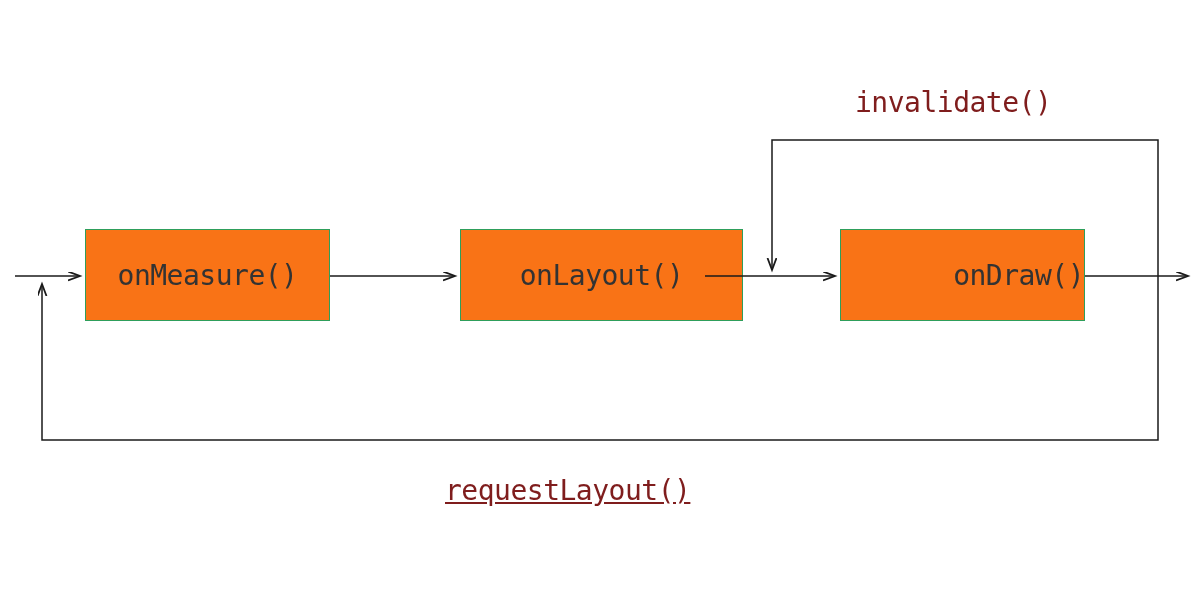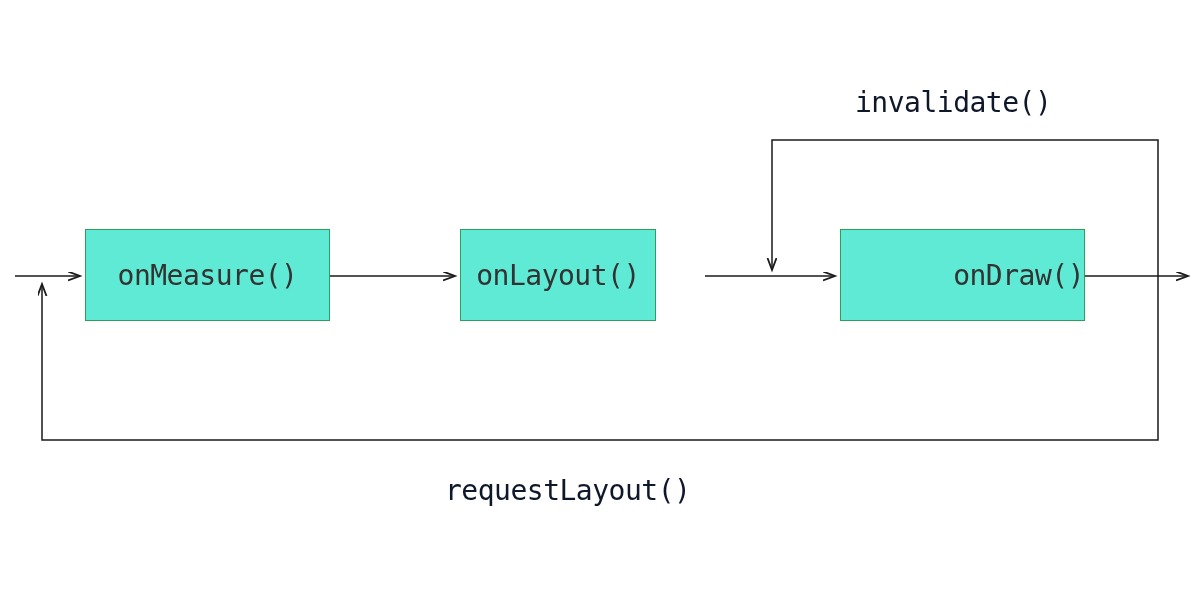--- a/index.html
+++ b/index.html
@@ -7,63 +7,63 @@
     margin: 0;
     width: 1200px;
     height: 600px;
     background: #ffffff;
     position: relative;
     font-family: ui-monospace, "SF Mono", Menlo, Consolas, monospace;
   }
   .box {
     position: absolute;
     border: 1.5px solid #2e9e5b;
-    background: #5eead4;
+    background: #f97316;
     display: flex;
     align-items: center;
     justify-content: center;
     font-size: 28px;
     color: #333333;
     letter-spacing: -0.5px;
   }
   .label {
     position: absolute;
     font-size: 28px;
-    color: #0f172a;
+    color: #7f1d1d;
     letter-spacing: -0.5px;
   }
   svg.arrows {
     position: absolute;
     top: 0;
     left: 0;
     width: 1200px;
     height: 600px;
     pointer-events: none;
   }
 </style>
 </head>
 <body>
 
 <div class="box" style="left:85px; top:229px; width:245px; height:92px;">
   <span>onMeasure()</span>
 </div>
 
-<div class="box" style="left:460px; top:229px; width:196px; height:92px;">
+<div class="box" style="left:460px; top:229px; width:283px; height:92px;">
   <span>onLayout()</span>
 </div>
 
 <div class="box" style="left:840px; top:229px; width:245px; height:92px;justify-content:flex-end;">
   <span>onDraw()</span>
 </div>
 
 <div class="label" style="left:855px; top:86px;">
   <span>invalidate()</span>
 </div>
 
-<div class="label" style="left:445px; top:474px;">
+<div class="label" style="left:445px; top:474px;text-decoration:underline;">
   <span>requestLayout()</span>
 </div>
 
 <svg class="arrows" viewBox="0 0 1200 600">
   <defs>
     <marker id="arrowhead" markerWidth="10" markerHeight="10" refX="8" refY="3" orient="auto">
       <path d="M0,0 L8,3 L0,6" fill="none" stroke="#1a1a1a" stroke-width="1.2"></path>
     </marker>
   </defs>
 

